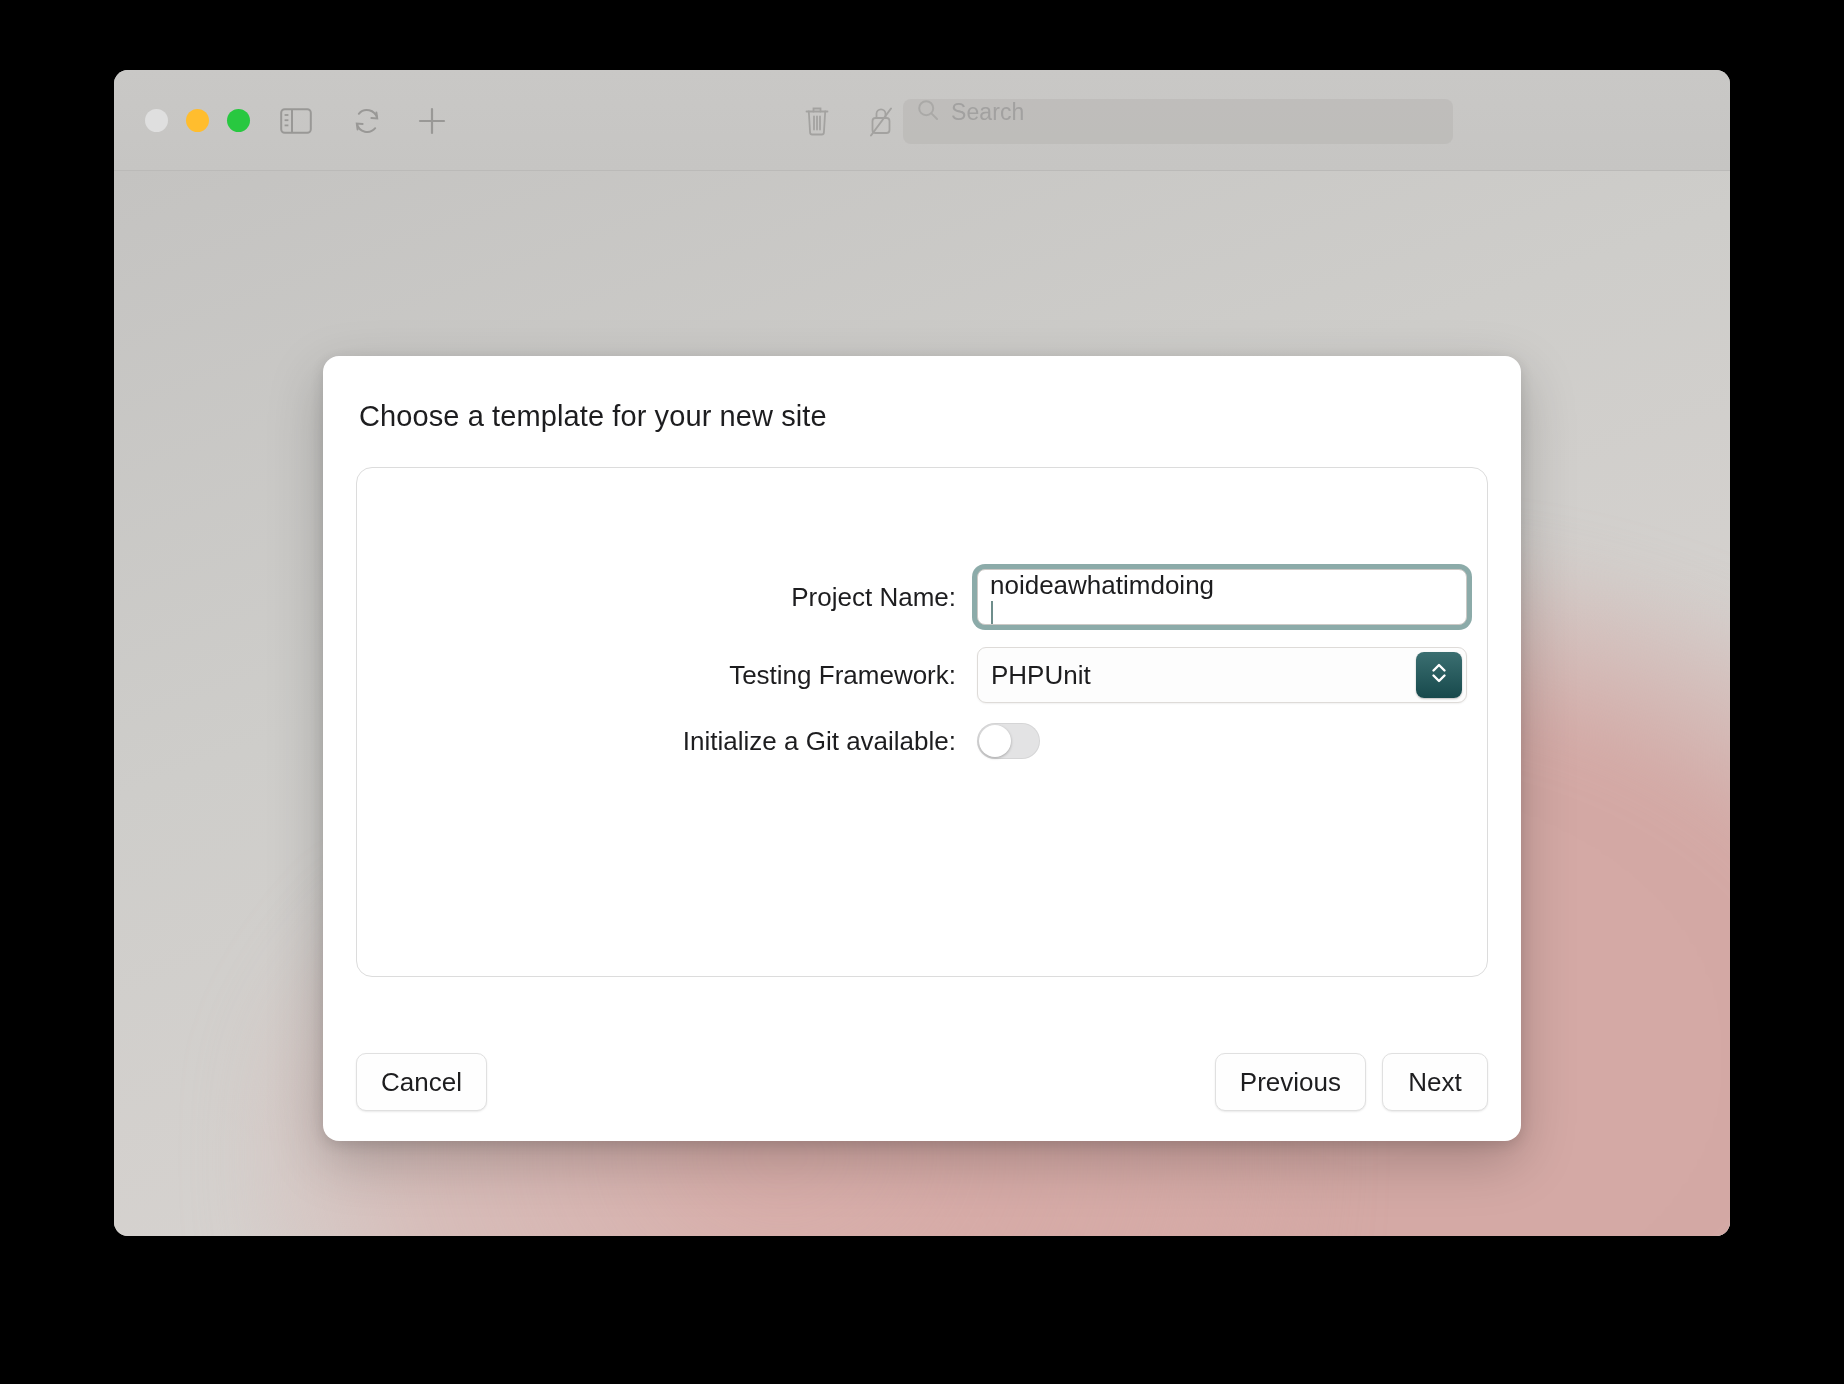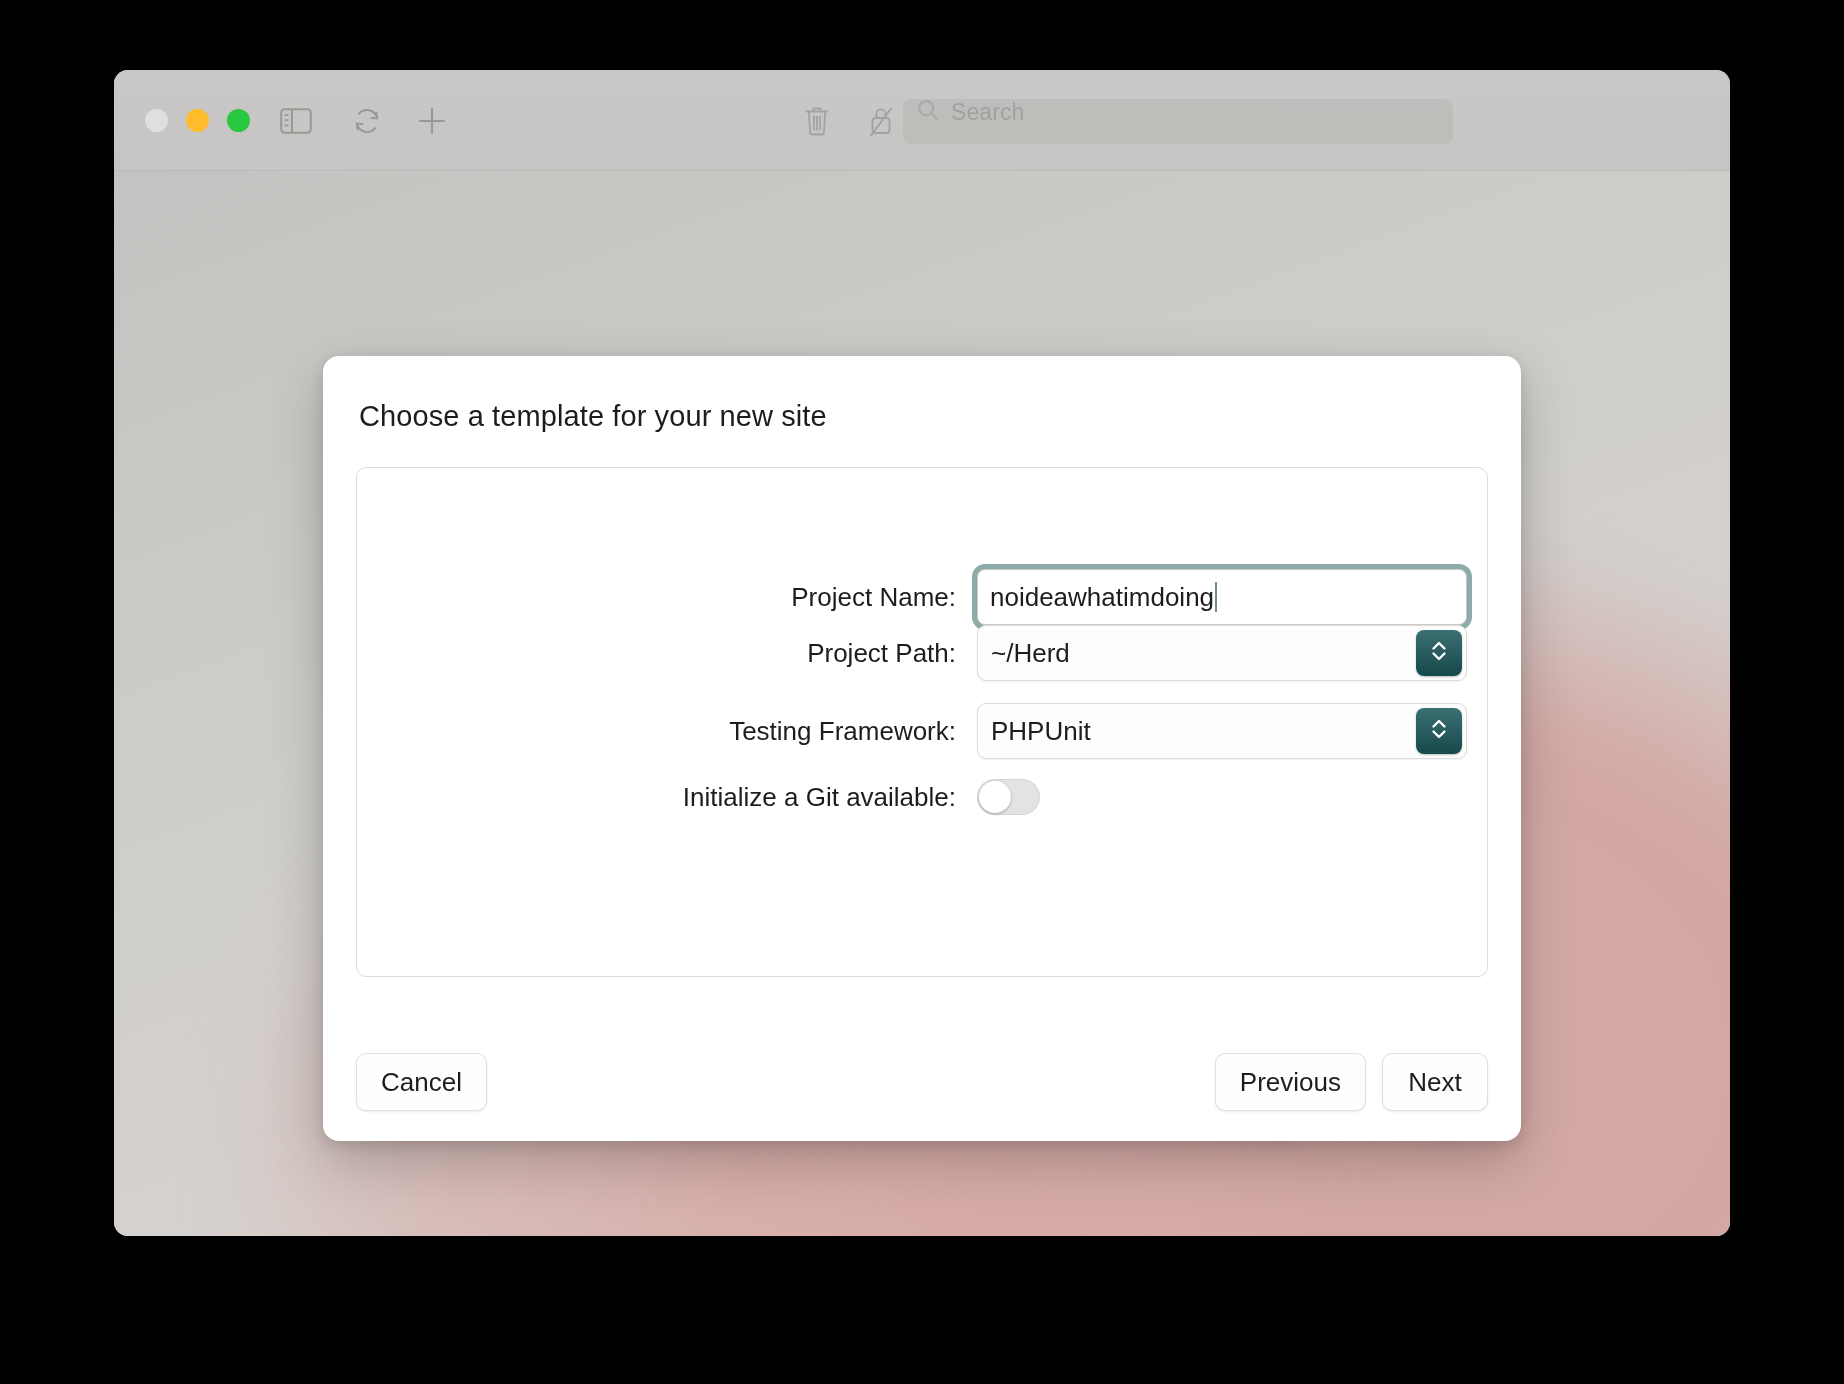--- a/index.html
+++ b/index.html
@@ -138,21 +138,21 @@
     letter-spacing: 0.1px;
   }
 
   .sheet-panel {
     position: absolute;
     left: 33px;
     top: 111px;
     width: 1132px;
     height: 510px;
     border: 1px solid #dcdcdc;
-    border-radius: 10px;
+    border-radius: 16px;
     background: #fff;
   }
 
   
   .form {
     position: absolute;
     left: 0;
     top: 101px;
     width: 100%;
   }
@@ -176,25 +176,25 @@
     width: 490px;
     height: 56px;
   }
   .text-input {
     width: 100%;
     height: 100%;
     border: 1px solid #ccc9c6;
     border-radius: 8px;
     background: #fff;
     display: flex;
-    align-items: center;
     padding: 0 12px;
     font-size: 26px;
     color: #1d1d1f;
     box-shadow: 0 0 0 5px rgba(134,166,164,0.95);
+    flex-direction: column;
   }
   .caret {
     display: inline-block;
     width: 2px;
     height: 30px;
     background: #6e8d8b;
     margin-left: 1px;
   }
 
   .hint {
@@ -393,36 +393,20 @@
             <div class="form-label">Project Name:</div>
             <div class="text-input-wrap">
               <div class="text-input">
                 <span>noideawhatimdoing</span>
                   <span class="caret"></span>
               </div>
             </div>
           </div>
 
 
-          <div class="form-row">
-            <div class="form-label">Project Path:</div>
-            <div class="select-wrap">
-              <div class="select-box">
-                <span>~/Herd</span>
-              </div>
-              <div class="stepper">
-                <span>
-                  <svg width="20" height="26" viewBox="0 0 20 26" fill="none" stroke="#ffffff" stroke-width="2.4" stroke-linecap="round" stroke-linejoin="round">
-                    <polyline points="4.5,10.5 10,5 15.5,10.5"></polyline>
-                    <polyline points="4.5,15.5 10,21 15.5,15.5"></polyline>
-                  </svg>
-                </span>
-              </div>
-            </div>
-          </div>
 
           <div class="row-gap-a"></div>
 
           <div class="form-row">
             <div class="form-label">Testing Framework:</div>
             <div class="select-wrap">
               <div class="select-box">
                 <span>PHPUnit</span>
               </div>
               <div class="stepper">

